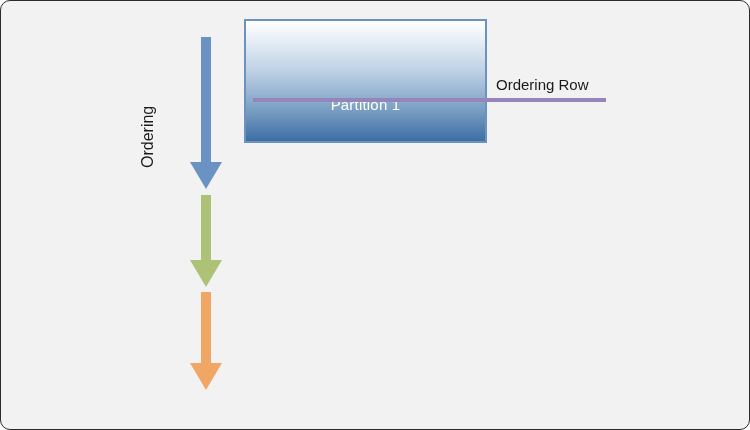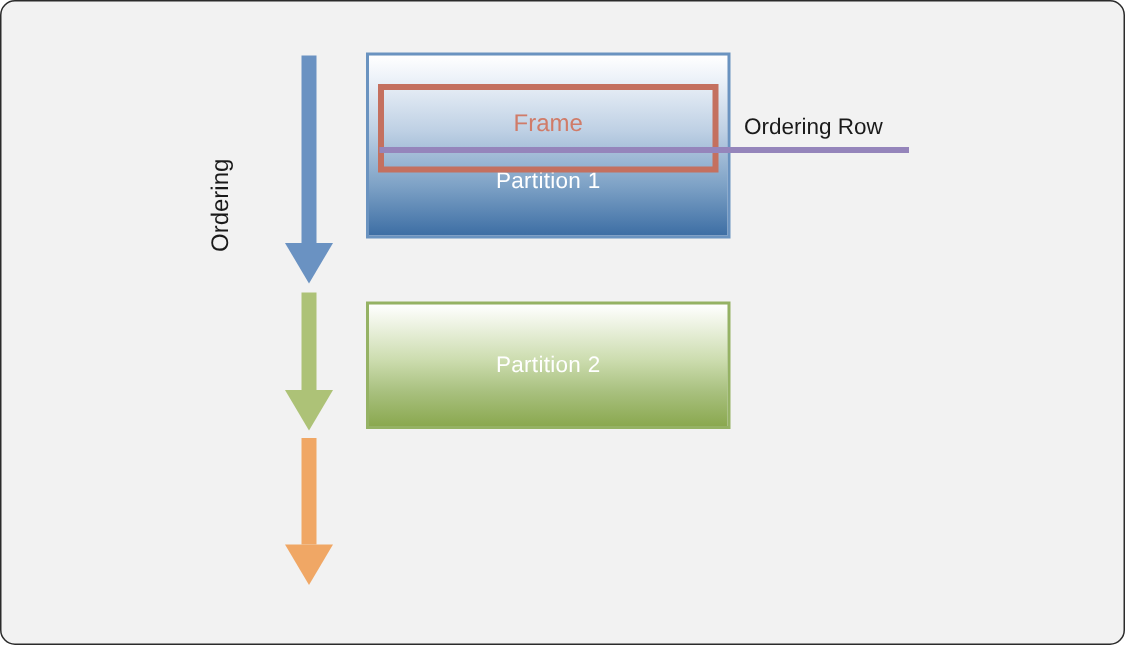--- a/index.html
+++ b/index.html
@@ -30,21 +30,21 @@
   .partition-label {
     color: #ffffff;
     font-size: 15px;
     line-height: 1;
     letter-spacing: 0.2px;
     user-select: none;
   }
 
   #partition-1 {
     left: 243px;
-    top: 34px;
+    top: 18px;
     width: 243px;
     height: 124px;
     border: 2px solid #6a93c0;
     background: linear-gradient(to bottom, #ffffff 0%, #eef3f9 12%, #bed0e4 42%, #7ea2c6 72%, #3d6ea4 100%);
   }
   #partition-1 .partition-label { margin-top: 46px; }
 
   #partition-2 {
     left: 243px;
     top: 200px;
@@ -170,24 +170,18 @@
   <div class="arrow" id="arrow-orange">
     <div class="shaft"></div>
     <div class="head"></div>
   </div>
 
   <div id="ordering-label">Ordering</div>
 
   <div class="partition" id="partition-1">
     <span class="partition-label">Partition 1</span>
   </div>
-  <div class="partition" id="partition-2">
-    <span class="partition-label">Partition 2</span>
-  </div>
 
-  <div id="frame-box">
-    <span id="frame-label">Frame</span>
-  </div>
 
   <div id="current-row-line"></div>
   <div id="current-row-label">Ordering Row</div>
 
 </div>
 
 </body></html>

